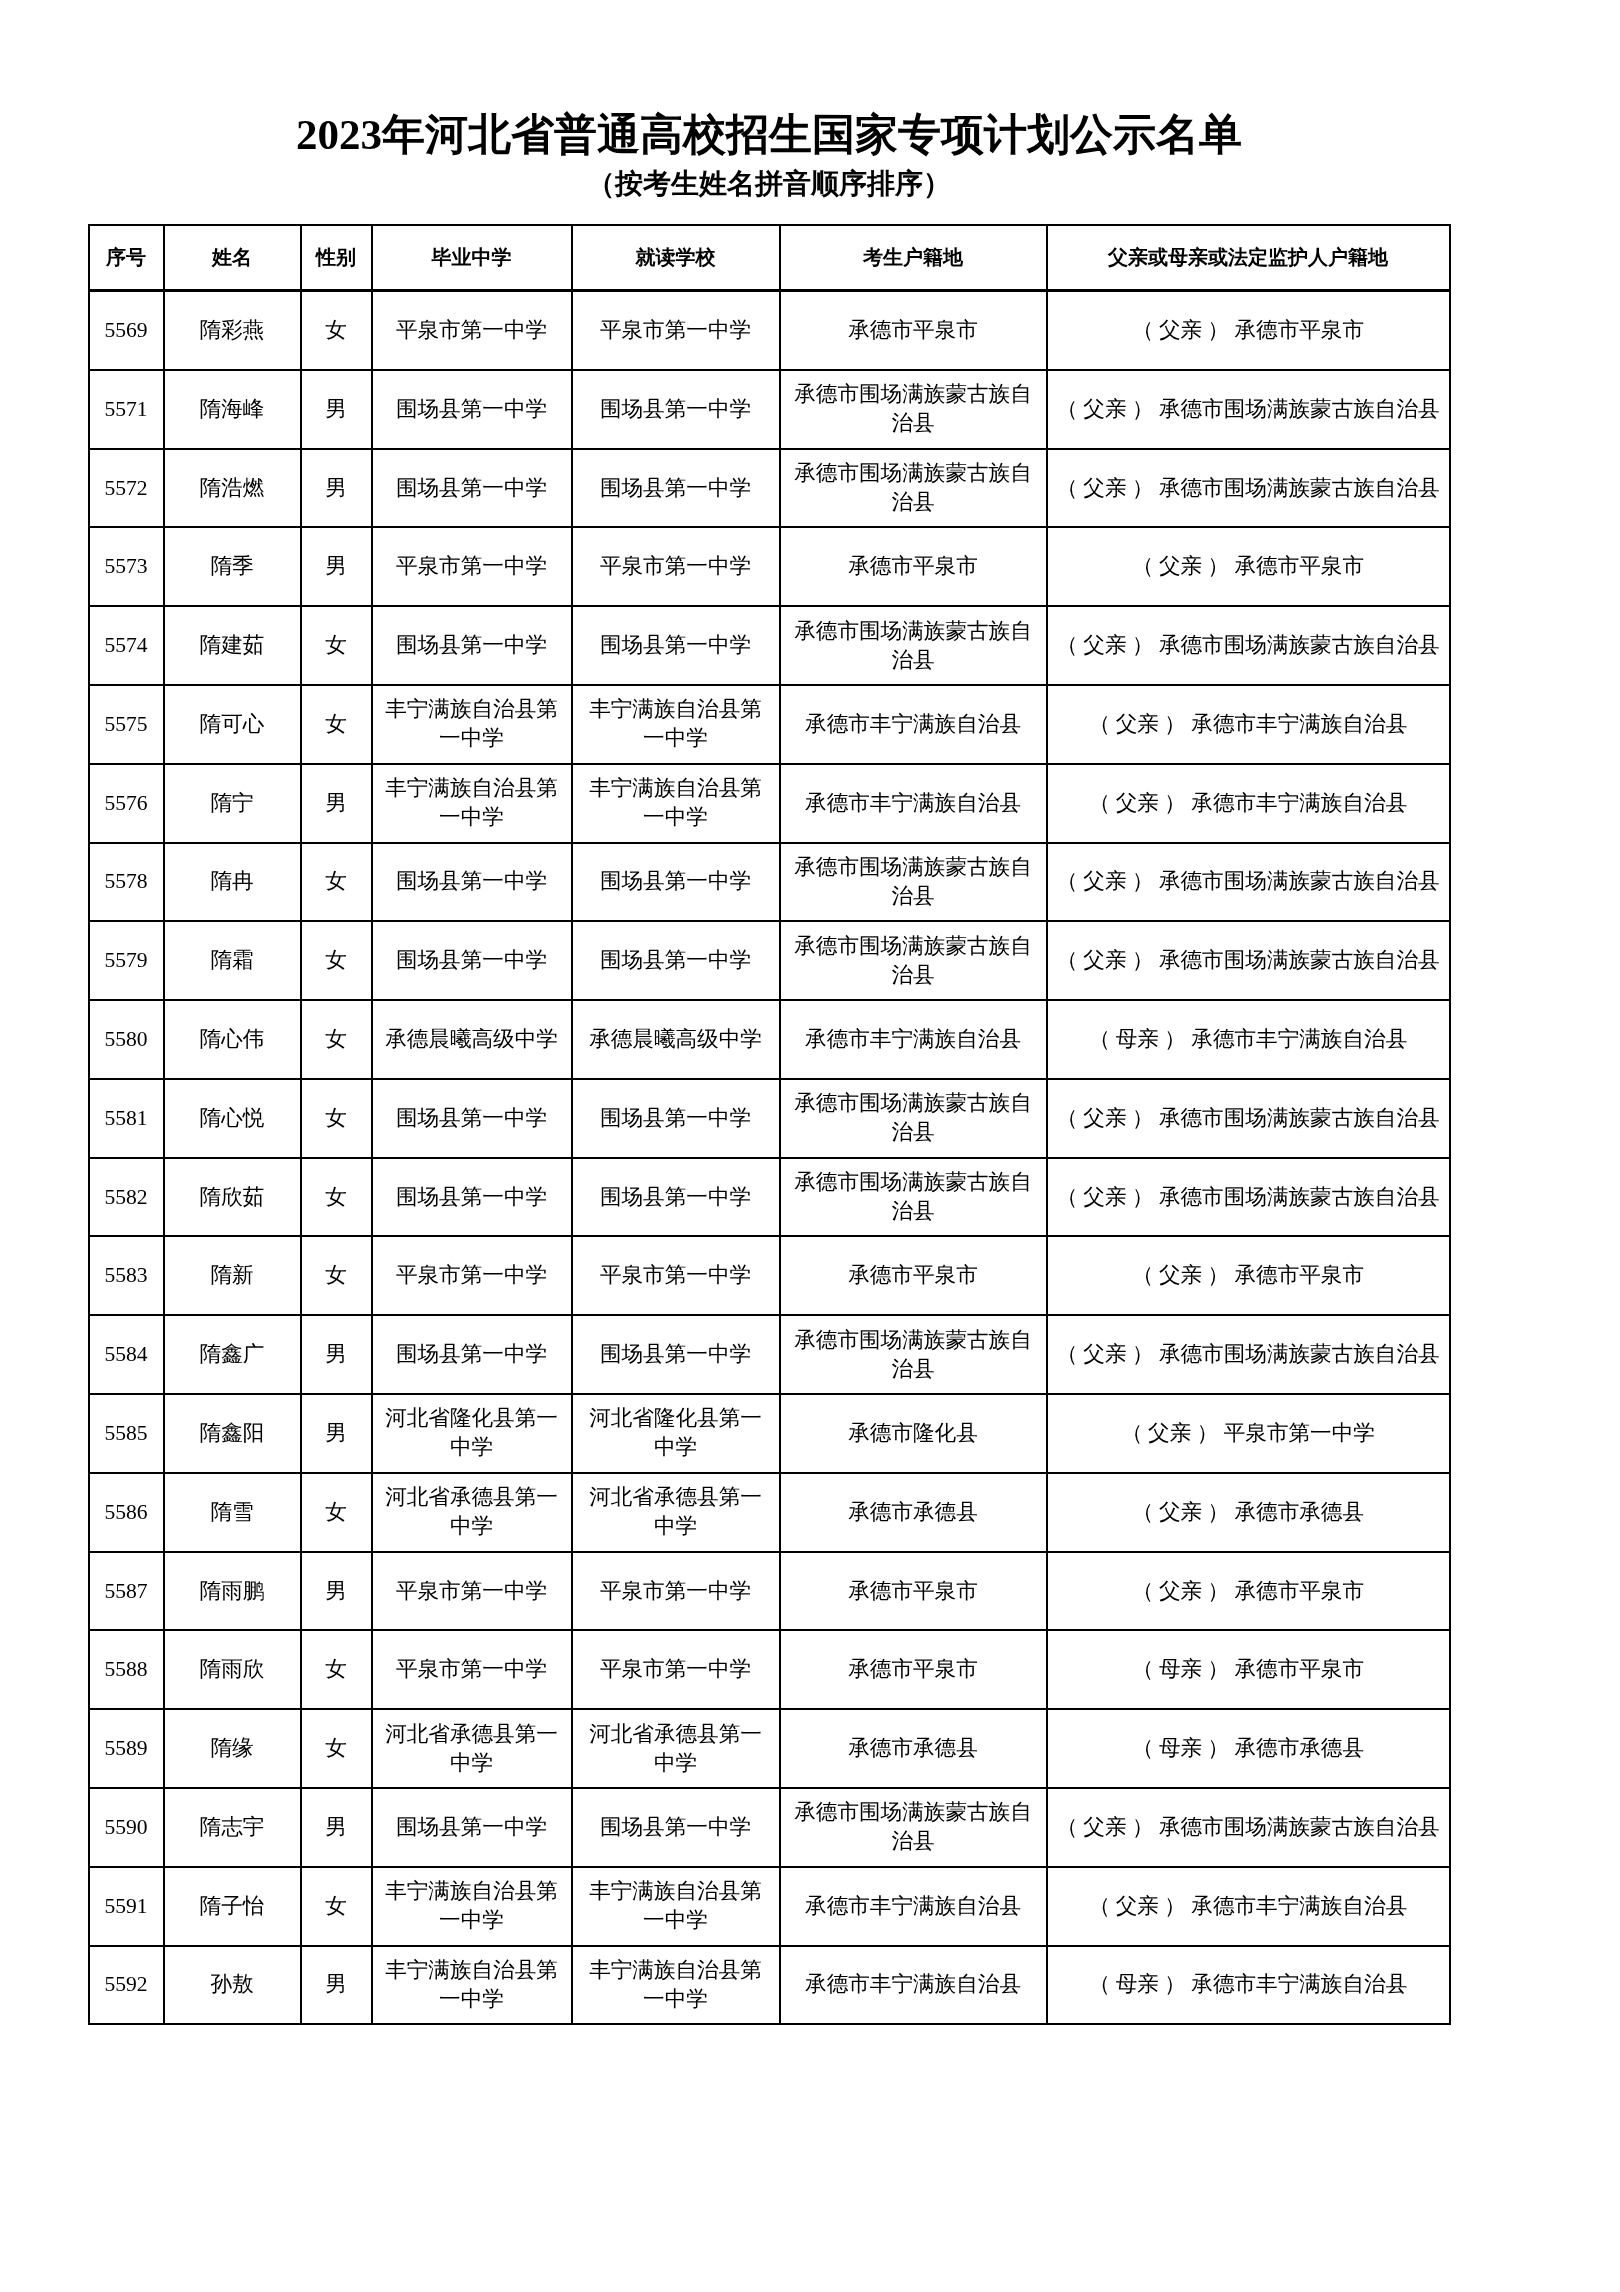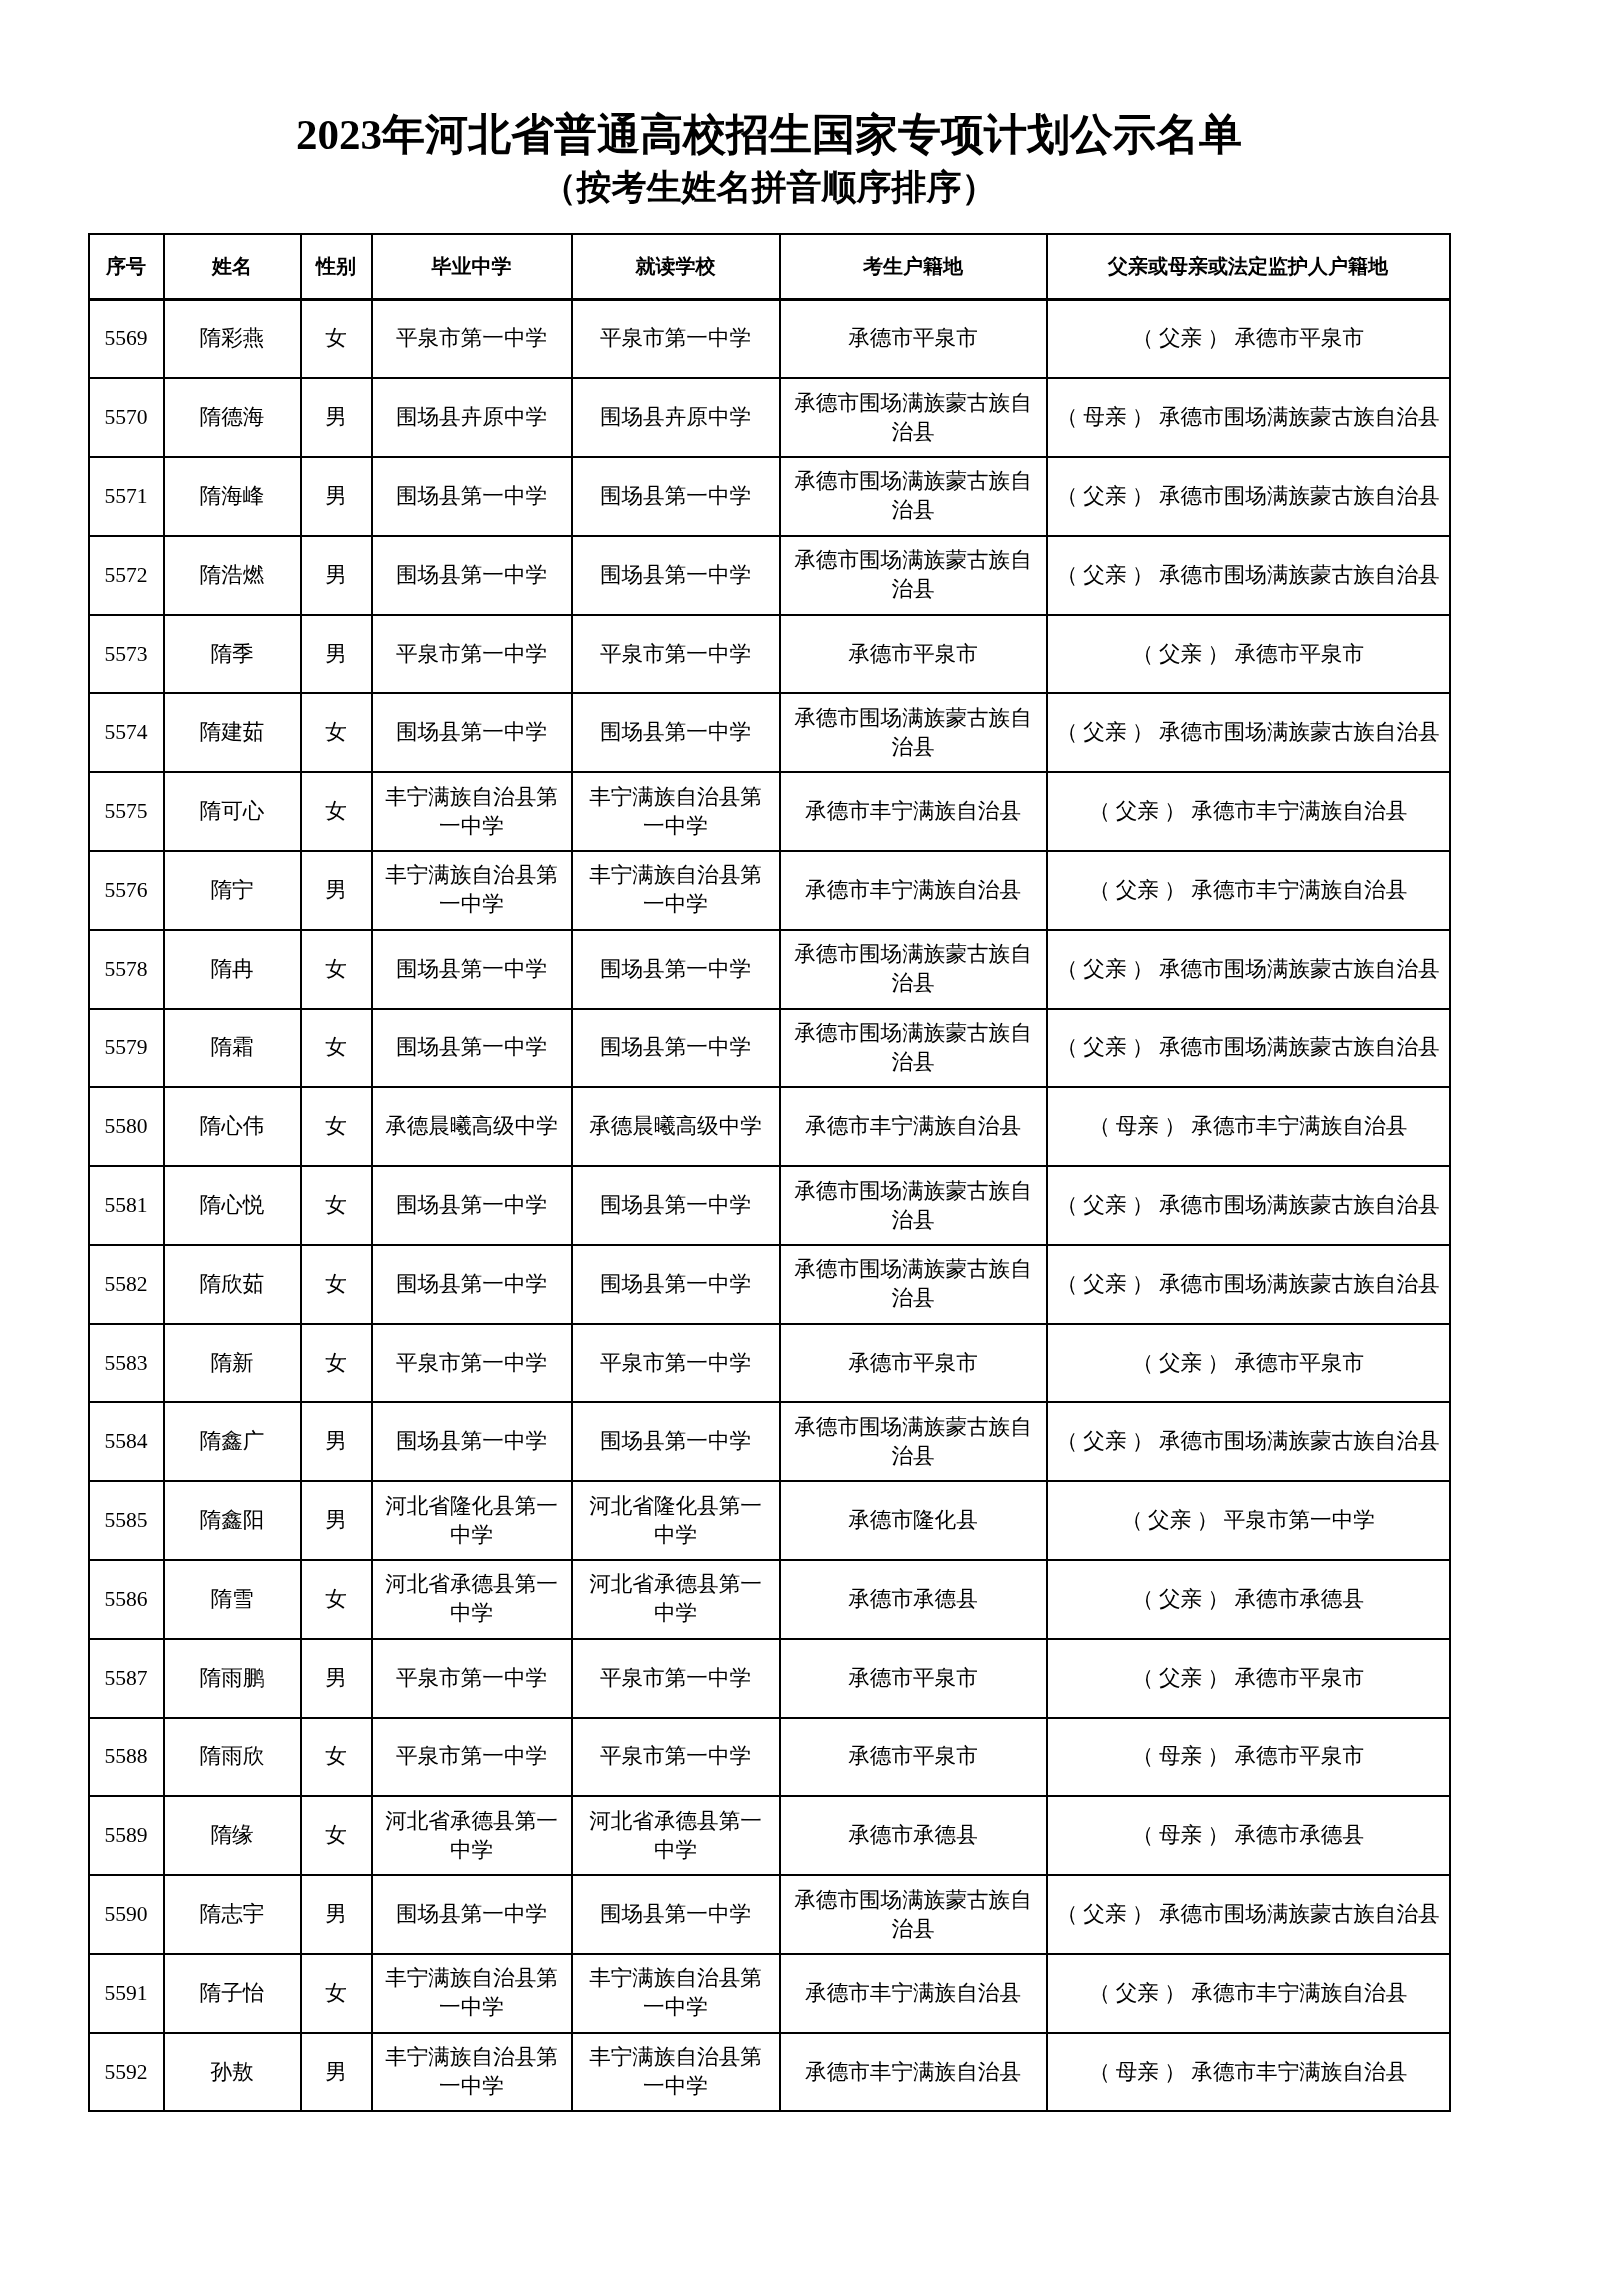--- a/index.html
+++ b/index.html
@@ -26,21 +26,21 @@
     line-height: 1.15;
     margin: 0;
   }
   .title-line2 {
     font-size: 41px;
     font-weight: bold;
     line-height: 1.15;
     margin: 3.9px 0 0 0;
   }
   .title-line3 {
-    font-size: 35px;
+    font-size: 28px;
     font-weight: bold;
     line-height: 1.2;
     margin: 7.8px 0 0 0;
   }
   table.roster {
     margin: 23.5px auto 0 auto;
     width: 1360px;
     table-layout: fixed;
     border-collapse: collapse;
     border: 2.9px solid #000;
@@ -113,29 +113,20 @@
         <tr>
           <td class="col-seq">5569</td>
           <td class="col-name">隋彩燕</td>
           <td class="col-gender">女</td>
           <td class="col-school_from">平泉市第一中学</td>
           <td class="col-school_now">平泉市第一中学</td>
           <td class="col-region">承德市平泉市</td>
           <td class="col-guardian">（ 父亲 ） 承德市平泉市</td>
         </tr>
         <tr>
-          <td class="col-seq">5570</td>
-          <td class="col-name">隋德海</td>
-          <td class="col-gender">男</td>
-          <td class="col-school_from">围场县卉原中学</td>
-          <td class="col-school_now">围场县卉原中学</td>
-          <td class="col-region">承德市围场满族蒙古族自治县</td>
-          <td class="col-guardian">（ 母亲 ） 承德市围场满族蒙古族自治县</td>
-        </tr>
-        <tr>
           <td class="col-seq">5571</td>
           <td class="col-name">隋海峰</td>
           <td class="col-gender">男</td>
           <td class="col-school_from">围场县第一中学</td>
           <td class="col-school_now">围场县第一中学</td>
           <td class="col-region">承德市围场满族蒙古族自治县</td>
           <td class="col-guardian">（ 父亲 ） 承德市围场满族蒙古族自治县</td>
         </tr>
         <tr>
           <td class="col-seq">5572</td>

